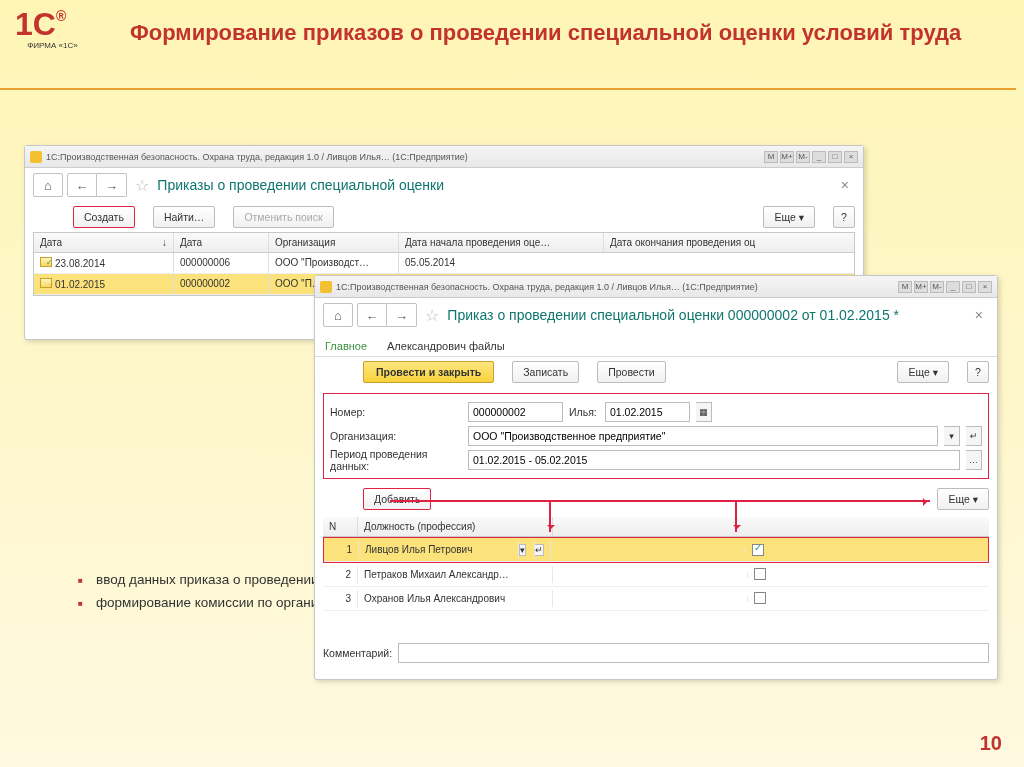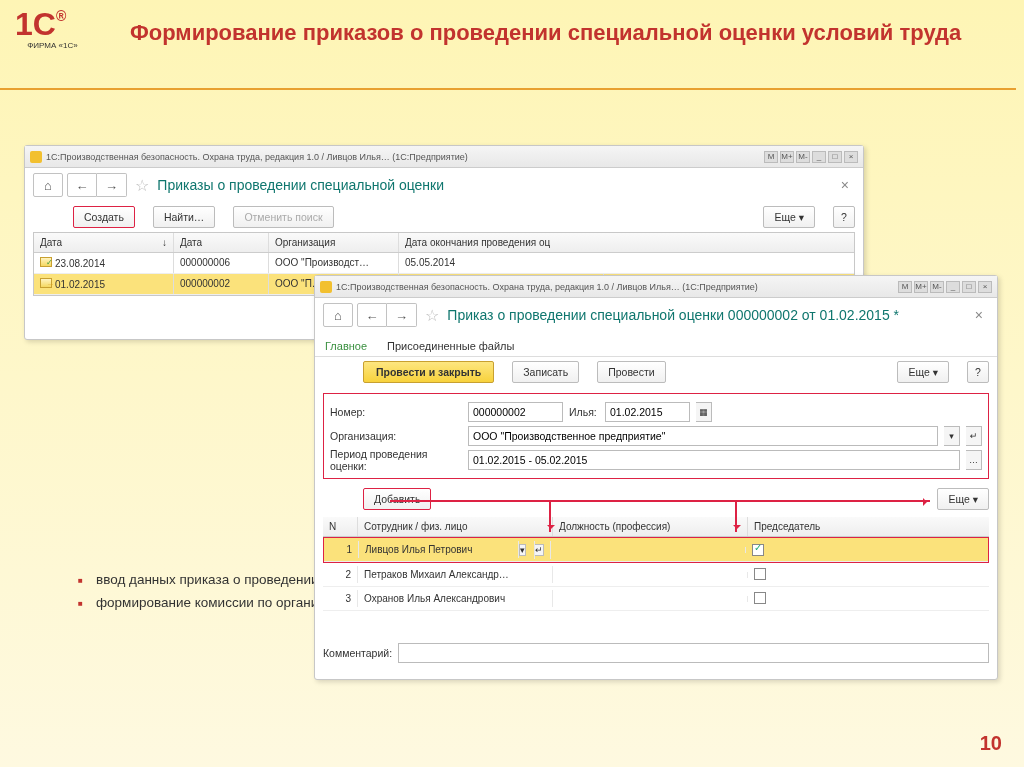--- a/index.html
+++ b/index.html
@@ -183,20 +183,21 @@
       <span class="btn" style="color:#aaa">Отменить поиск</span>
       <span class="spacer"></span>
       <span class="btn"><span>Еще</span>&nbsp;▾</span>
       <span class="btn q">?</span>
     </div>
     <div class="grid">
       <div class="gh">
         <div style="width:140px"><span>Дата</span> <span style="float:right">↓</span></div>
         <div style="width:95px">Дата</div>
         <div style="width:130px">Организация</div>
+        <div style="width:205px">Дата начала проведения оце…</div>
         <div style="width:205px;border-right:none">Дата окончания проведения оц</div>
       </div>
       <div class="gr">
         <div style="width:140px"><span class="rowicon g"></span><span>23.08.2014</span></div>
         <div style="width:95px">000000006</div>
         <div style="width:130px">ООО "Производст…</div>
         <div style="width:205px;border-right:none">05.05.2014</div>
       </div>
       <div class="gr sel">
         <div style="width:140px"><span class="rowicon a"></span><span>01.02.2015</span></div>
@@ -226,21 +227,21 @@
       <span class="navbtn-group">
         <span class="navbtn">←</span>
         <span class="navbtn">→</span>
       </span>
       <span class="star">☆</span>
       <span class="wintitle">Приказ о проведении специальной оценки 000000002 от 01.02.2015 *</span>
       <span class="closex">×</span>
     </div>
     <div class="tabsrow">
       <span class="tab">Главное</span>
-      <span class="tab other">Присоединенные файлы</span>
+      <span class="tab other">Александрович файлы</span>
     </div>
     <div class="toolbar">
       <span class="yellowbtn">Провести и закрыть</span>
       <span class="btn">Записать</span>
       <span class="btn">Провести</span>
       <span class="spacer"></span>
       <span class="btn"><span>Еще</span>&nbsp;▾</span>
       <span class="btn q">?</span>
     </div>
     <div class="formarea">
@@ -251,36 +252,34 @@
         <input class="inp" style="width: 85px;" value="01.02.2015">
         <span class="fieldbtn">▦</span>
       </div>
       <div class="formrow">
         <label>Организация:</label>
         <input class="inp" style="flex: 1 1 0%;" value="ООО &quot;Производственное предприятие&quot;">
         <span class="fieldbtn">▾</span>
         <span class="fieldbtn">↵</span>
       </div>
       <div class="formrow">
-        <label>Период проведения оценки:</label>
+        <label>Период проведения данных:</label>
         <input class="inp" style="flex: 1 1 0%;" value="01.02.2015 - 05.02.2015">
         <span class="fieldbtn">…</span>
       </div>
     </div>
     <div class="toolbar" style="height:28px">
       <span class="btn red">Добавить</span>
       <span class="spacer"></span>
       <span class="btn"><span>Еще</span>&nbsp;▾</span>
     </div>
     <div class="employees">
       <div class="gh" style="display:flex">
         <div style="width:35px">N</div>
-        <div style="width:195px">Сотрудник / физ. лицо</div>
         <div style="width:195px">Должность (профессия)</div>
-        <div style="flex:1;border-right:none">Председатель</div>
       </div>
       <div style="border:1px solid #d24">
         <div class="emprow sel">
           <div style="width:35px;text-align:right">1</div>
           <div style="width:160px">Ливцов Илья Петрович</div>
           <div style="width:16px;padding:0"><span class="fieldbtn" style="border-left:1px solid #bbb">▾</span></div>
           <div style="width:16px;padding:0"><span class="fieldbtn">↵</span></div>
           <div style="width:195px"></div>
           <div style="flex:1;border-right:none"><span class="chk on"></span></div>
         </div>

